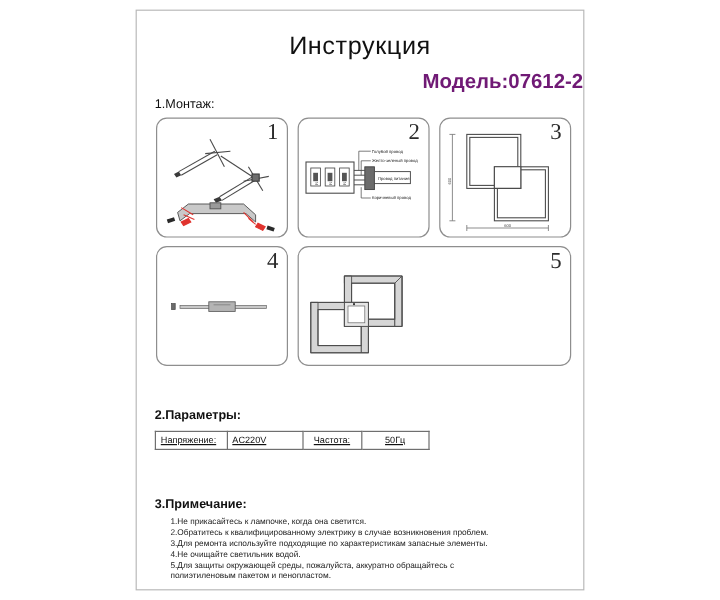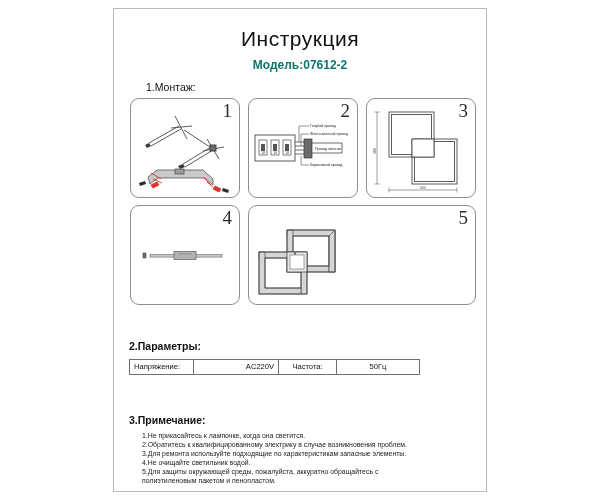--- a/index.html
+++ b/index.html
@@ -20,27 +20,27 @@
     box-sizing:border-box;
   }
   .title{
     position:absolute; left:0; top:18px; width:100%;
     text-align:center;
     font-size:21px; font-weight:400; letter-spacing:.5px;
     color:#111;
   }
   .model{
     position:absolute; left:0; top:49px; width:100%;
-    text-align:center;
-    font-size:12px; font-weight:700; color:#0f766e;
+    text-align:right;
+    font-size:17px; font-weight:700; color:#701a75;
   }
   .sec-h{
     position:absolute; font-size:10.5px; color:#111;
   }
-  #sec1{ left:32px; top:72px; }
+  #sec1{ left:15px; top:72px; }
   #sec2{ left:15px; top:331px;font-weight:bold; }
   #sec3{ left:15px; top:405px;font-weight:bold; }
 
   
   .panel{
     position:absolute;
     border:1px solid #8e8e8e;
     border-radius:9px;
     background:#fff;
     box-sizing:border-box;
@@ -54,34 +54,35 @@
   #p2{ left:134px; top:89px;  width:110px; height:100px; }
   #p3{ left:252px; top:89px;  width:110px; height:100px; }
   #p4{ left:16px;  top:196px; width:110px; height:100px; }
   #p5{ left:134px; top:196px; width:228px; height:100px; }
 
   svg{ display:block; }
 
   
   .ptable{
     position:absolute; left:15px; top:350px;
-    width:291px;
+    width:229px;
     border-collapse:collapse;
     font-size:7.6px;
     color:#111;
+    text-decoration:underline;
   }
   .ptable td{
     border:1px solid #6f6f6f;
     height:14px;
     padding:0 4px;
     line-height:14px;
     white-space:nowrap;
   }
   .k{ width:56px; text-align:left; }
-  .v{ width:85px; text-align:right; }
+  .v{ width:85px; text-align:left; }
   .k2{ width:52px; text-align:center; }
   .v2{ width:84px; text-align:center; }
 
   
   .notes{
     position:absolute; left:28px; top:422px;
     width:340px;
     font-size:6.9px;
     line-height:9.1px;
     color:#1a1a1a;

